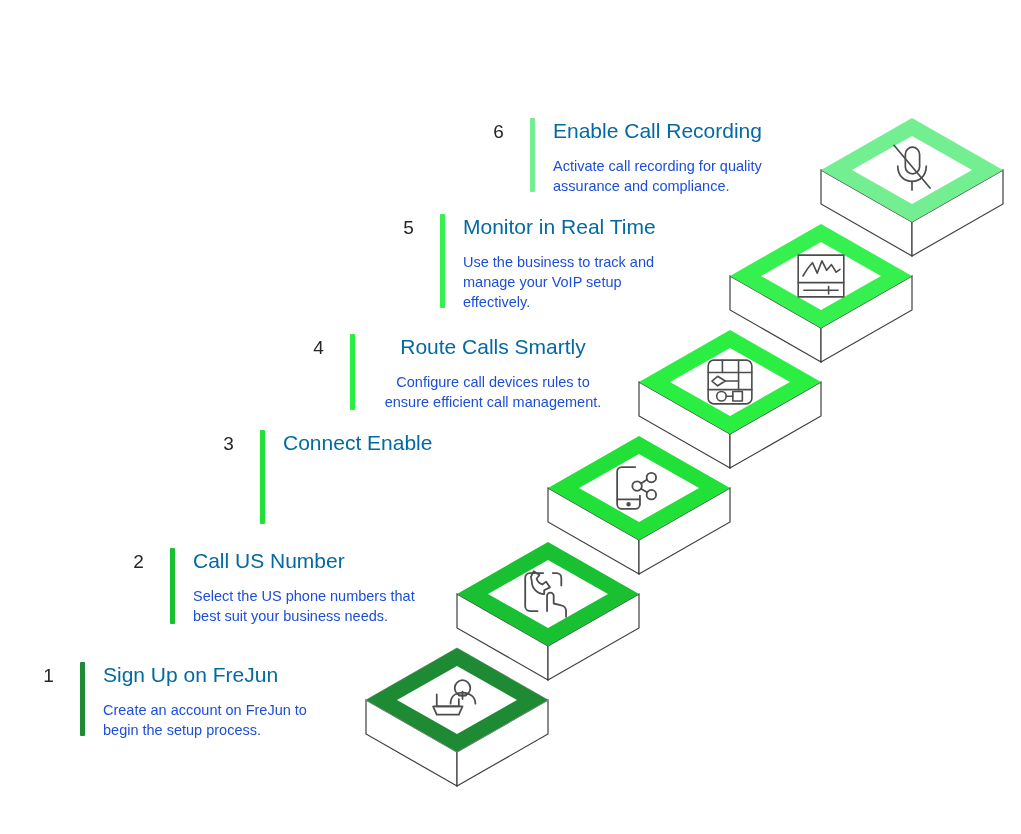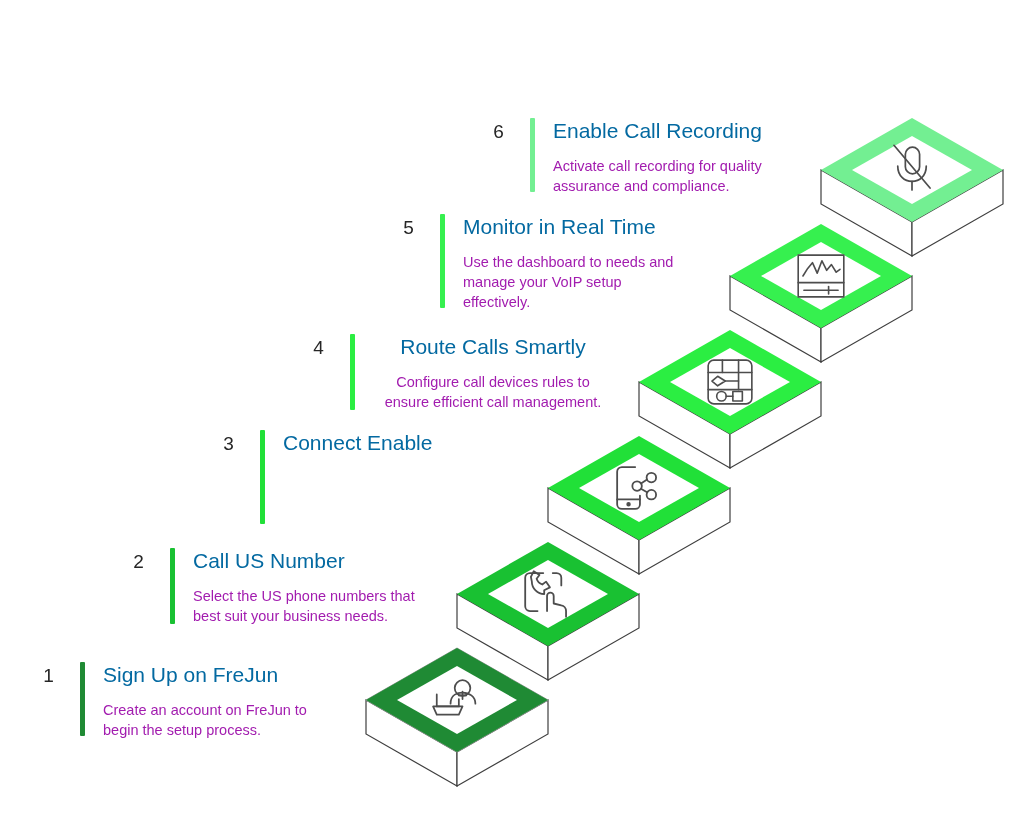--- a/index.html
+++ b/index.html
@@ -58,21 +58,21 @@
   .step-title {
     font-size: 21px;
     color: #0369a1;
     line-height: 26px;
     margin: 0 0 12px 0;
     font-weight: 400;
     white-space: nowrap;
   }
   .step-desc {
     font-size: 14.5px;
-    color: #a21caf;
+    color: #1d4ed8;
     line-height: 20px;
     margin: 0;
   }
   
   #text-1 { left: 26px;  top: 662px; }
   #text-2 { left: 116px; top: 548px; }
   #text-3 { left: 206px; top: 430px; }
   #text-4 { left: 296px; top: 334px; }
   #text-5 { left: 386px; top: 214px; }
   #text-6 { left: 476px; top: 118px; }
@@ -224,21 +224,21 @@
       <div class="step-title">Route Calls Smartly</div>
       <div class="step-desc">Configure call devices rules to ensure efficient call management.</div>
     </div>
   </div>
 
   <div class="step-text" id="text-5">
     <div class="step-number">5</div>
     <div class="accent-bar" style="background:#36f04f"></div>
     <div class="step-copy">
       <div class="step-title">Monitor in Real Time</div>
-      <div class="step-desc">Use the dashboard to needs and manage your VoIP setup effectively.</div>
+      <div class="step-desc">Use the business to track and manage your VoIP setup effectively.</div>
     </div>
   </div>
 
   <div class="step-text" id="text-6">
     <div class="step-number">6</div>
     <div class="accent-bar" style="background:#73ef92"></div>
     <div class="step-copy">
       <div class="step-title">Enable Call Recording</div>
       <div class="step-desc">Activate call recording for quality assurance and compliance.</div>
     </div>

